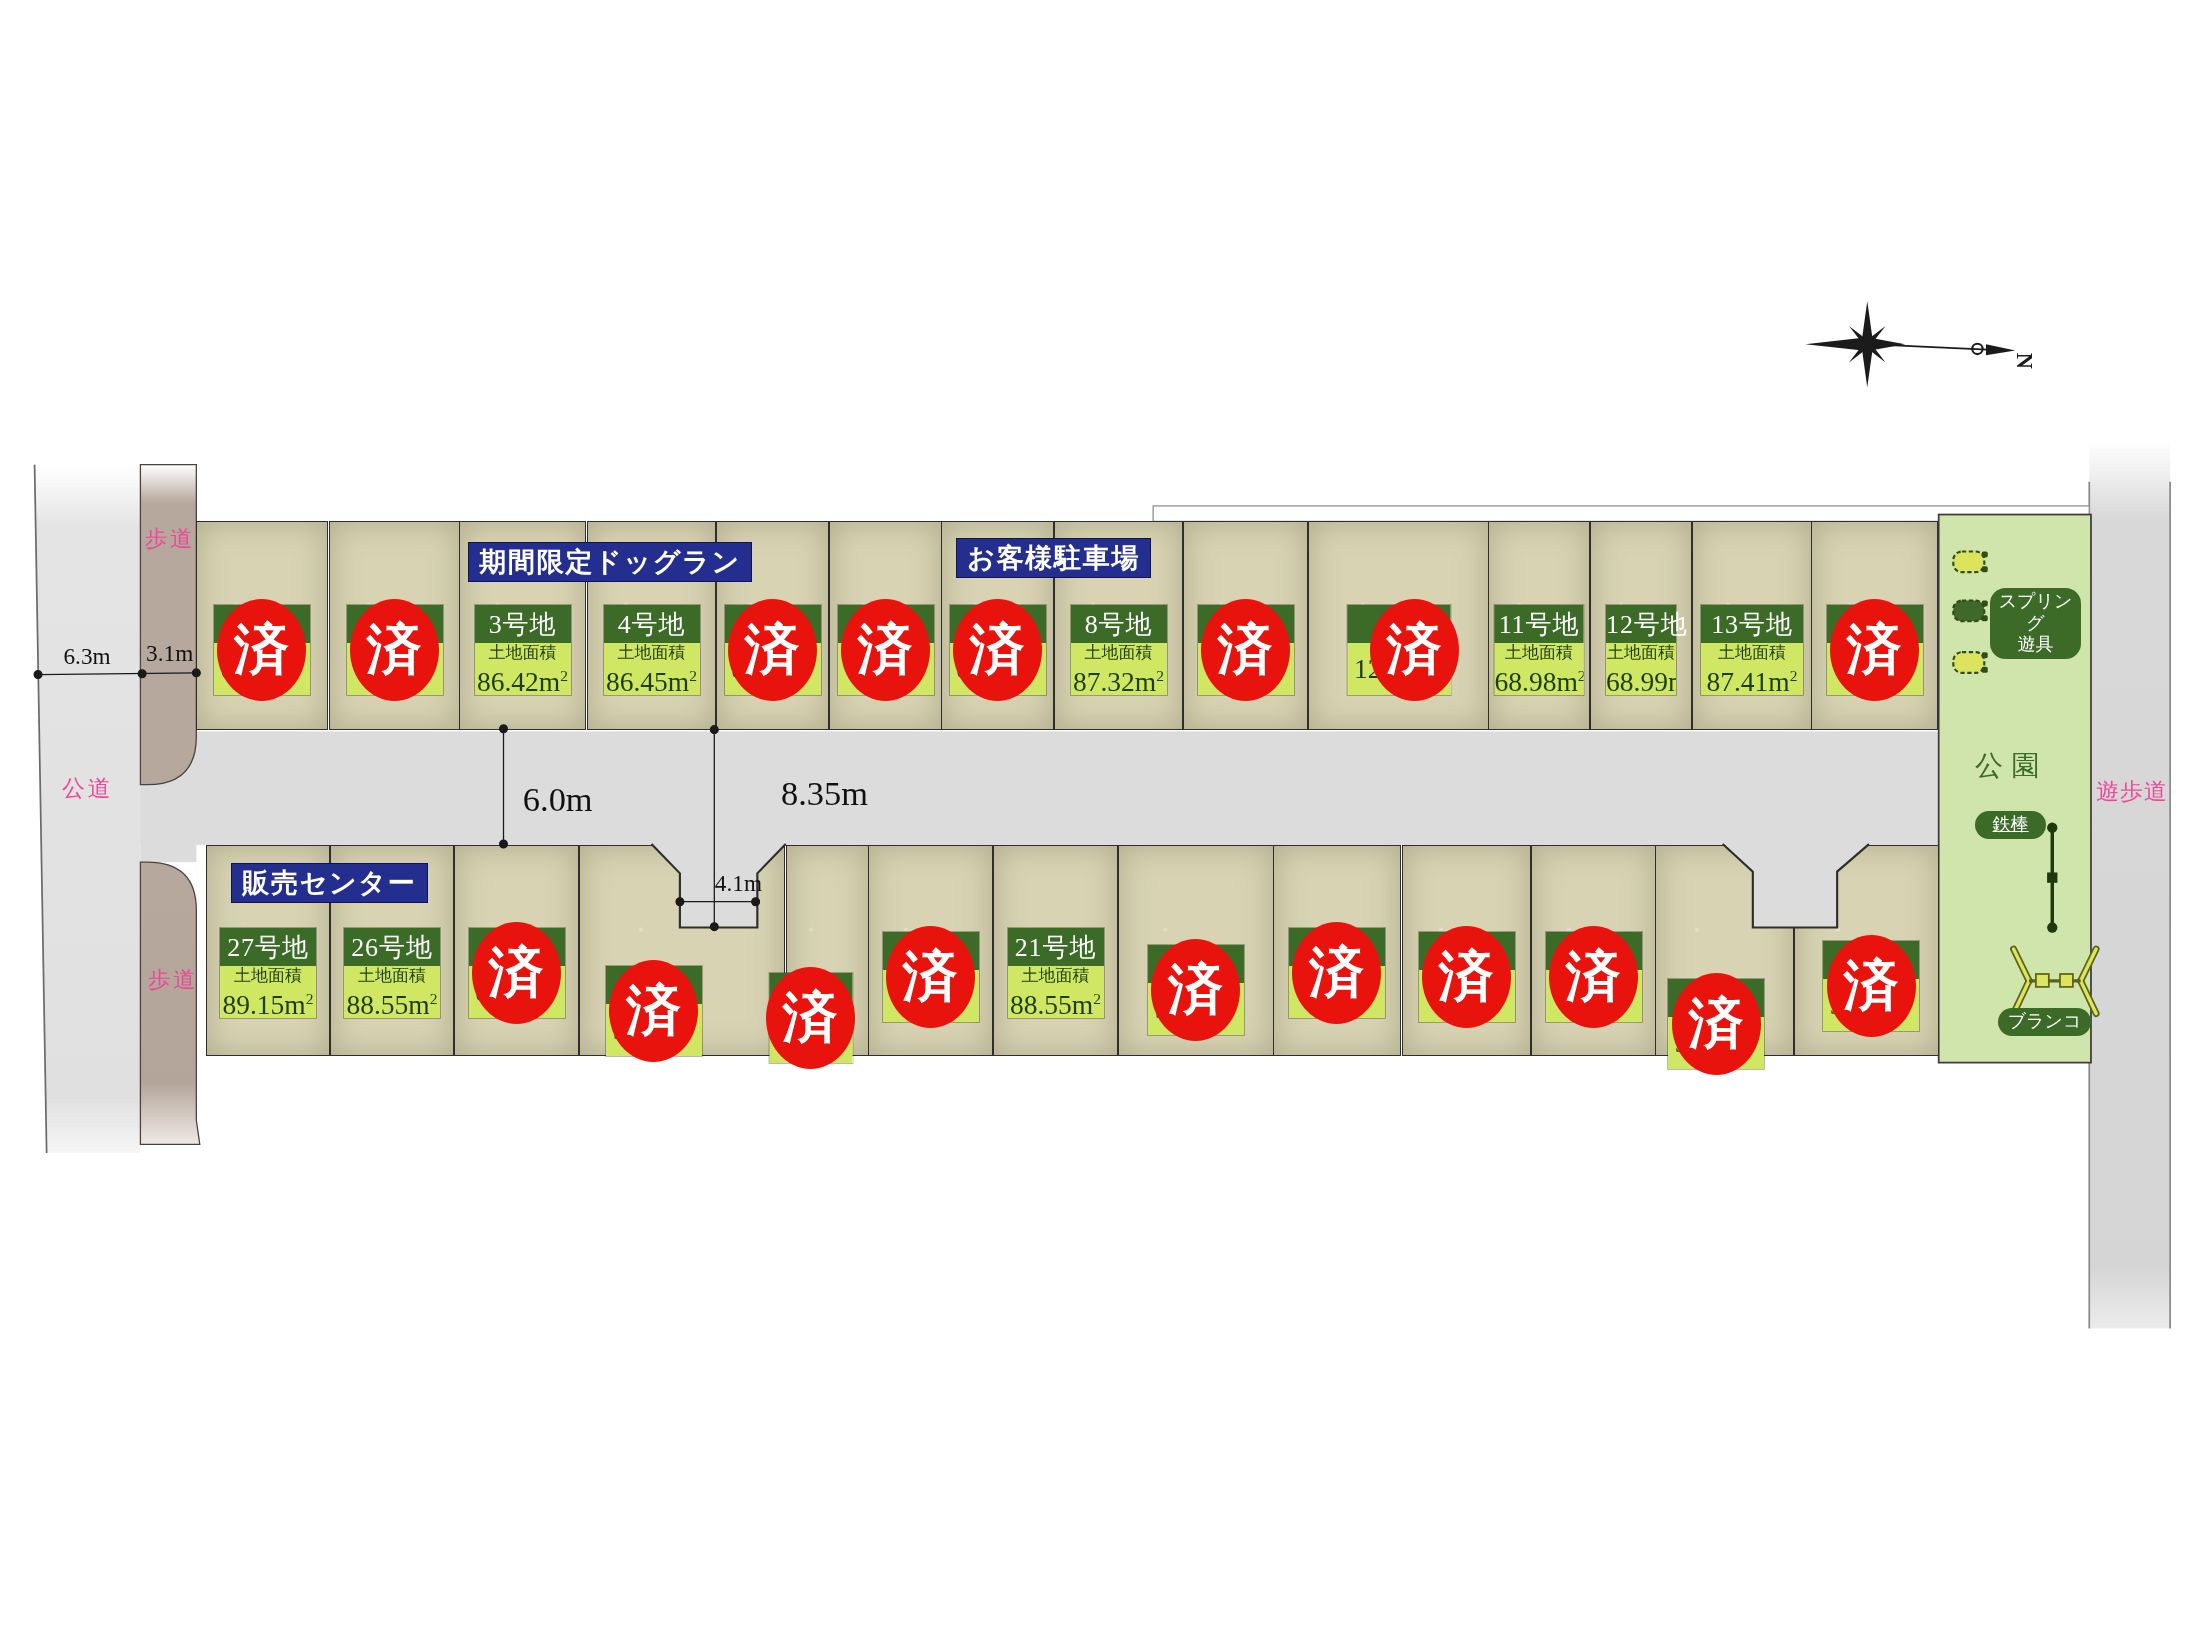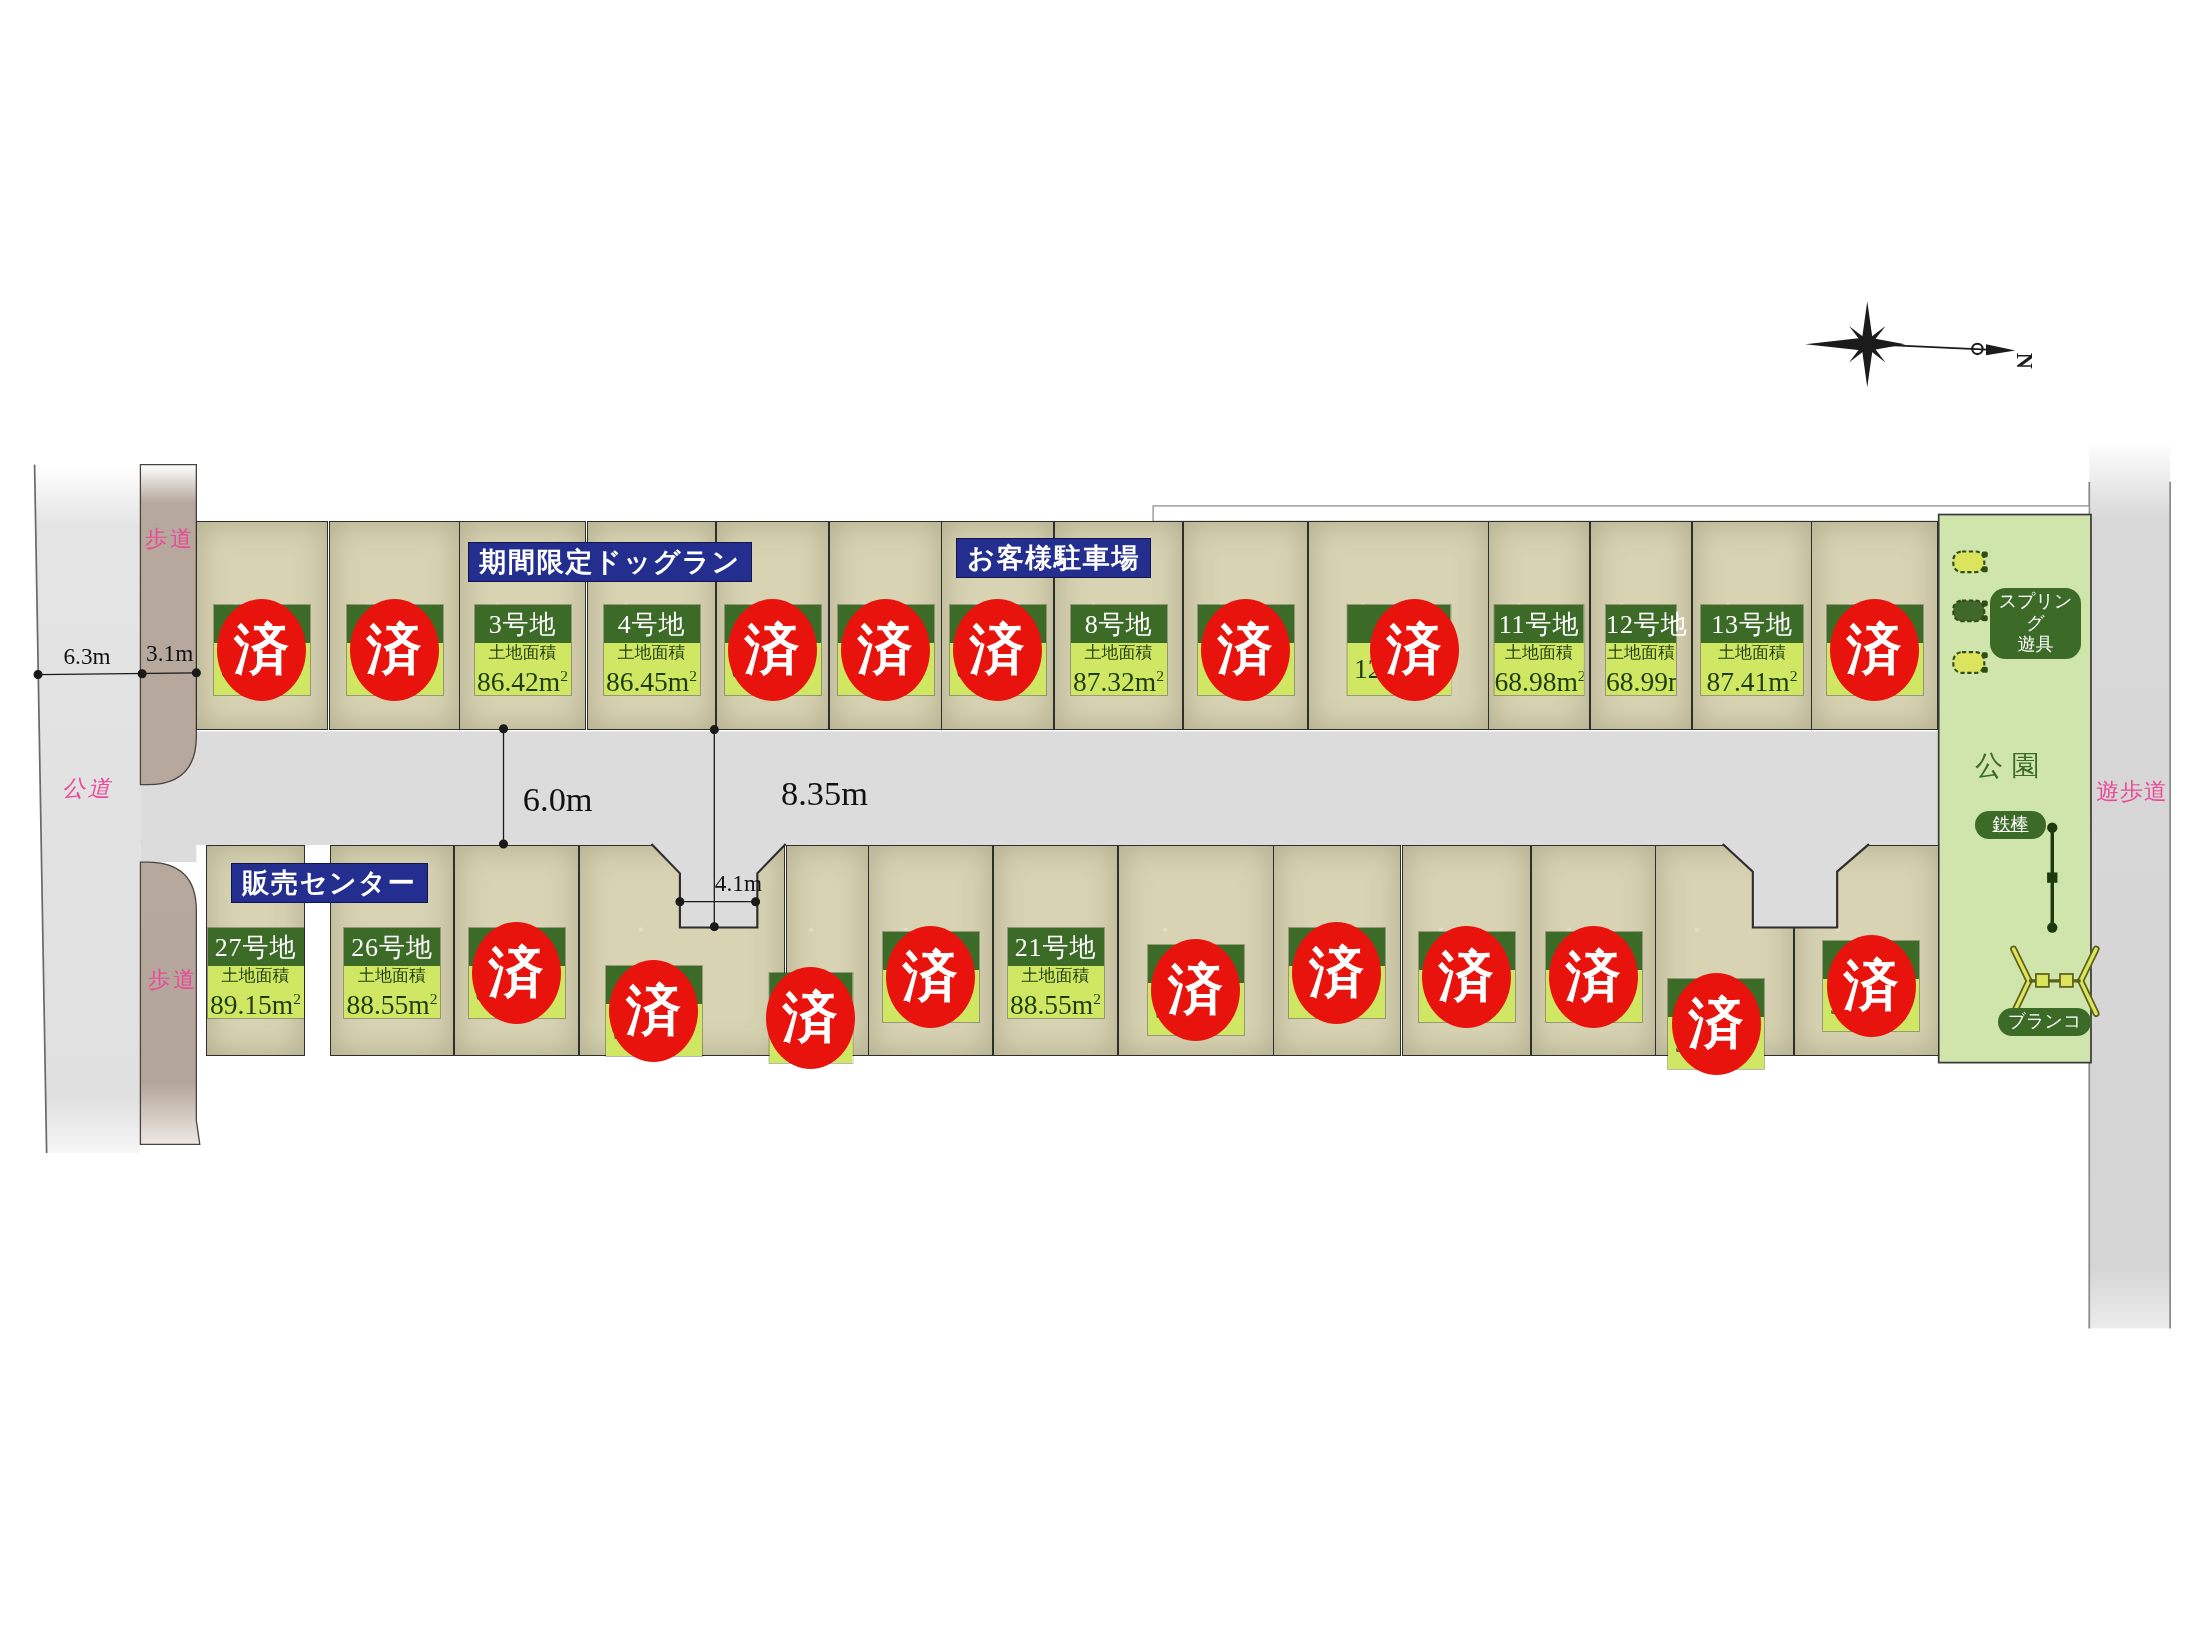--- a/index.html
+++ b/index.html
@@ -253,21 +253,21 @@
           </div>
         </div>
       </div>
       <div class="lot" style="left: 1811px; top: 521px; width: 127px; height: 209px;">
         <div class="lot-label" style="width: 96px; top: 83px; margin-left: 0px;">
           <div class="lot-name">&nbsp;</div>
           <div class="lot-band"></div>
         </div>
         <div class="sold-badge" style="top: 77px; margin-left: -45px; left: 50%; transform: none;">済</div>
       </div>
-      <div class="lot" style="left: 206px; top: 845px; width: 99px; height: 211px; text-decoration: underline;">
+      <div class="lot" style="left: 206px; top: 845px; width: 124px; height: 211px; text-decoration: underline;">
         <div class="lot-label" style="width: 96px; top: 82px; margin-left: 0px;">
           <div class="lot-name">27号地</div>
           <div class="lot-band">
             <div class="band-caption">土地面積</div>
             <div class="band-area"><span>89.15</span><span>m</span><sup>2</sup></div>
           </div>
         </div>
       </div>
       <div class="lot" style="left: 330px; top: 845px; width: 124px; height: 211px;">
         <div class="lot-label" style="width: 96px; top: 82px; margin-left: 0px;">
@@ -406,21 +406,21 @@
       <text x="858" y="1036" font-size="27" text-anchor="middle">4.1m</text>
     </g>
   </svg>
 
   <div id="labels-layer">
     <div class="banner" style="left:468px;top:542px;">期間限定ドッグラン</div>
     <div class="banner" style="left:956px;top:538px;">お客様駐車場</div>
     <div class="banner" style="left:231px;top:863px;">販売センター</div>
 
     <div class="maplabel" style="left:145px;top:523px;font-size:22.4px;">歩道</div>
-    <div class="maplabel" style="left:62px;top:773px;font-style:italic;">公道</div>
+    <div class="maplabel" style="left:62px;top:773px;">公道</div>
     <div class="maplabel" style="left:148px;top:964px;font-size:22.4px;">歩道</div>
     <div class="maplabel" style="left:2096px;top:776px;font-size:23px;letter-spacing:0.9px;">遊歩道</div>
 
     <div class="park-title" style="left:1975px;top:747px;">公園</div>
     <div class="pill" style="left:1990px;top:588px;width:91px;">
       <div>スプリング</div>
         <div>遊具</div>
     </div>
     <div class="pill" style="left:1975px;top:811px;width:71px;text-decoration:underline;">鉄棒</div>
     <div class="pill" style="left:1998px;top:1008px;width:93px;">ブランコ</div>

